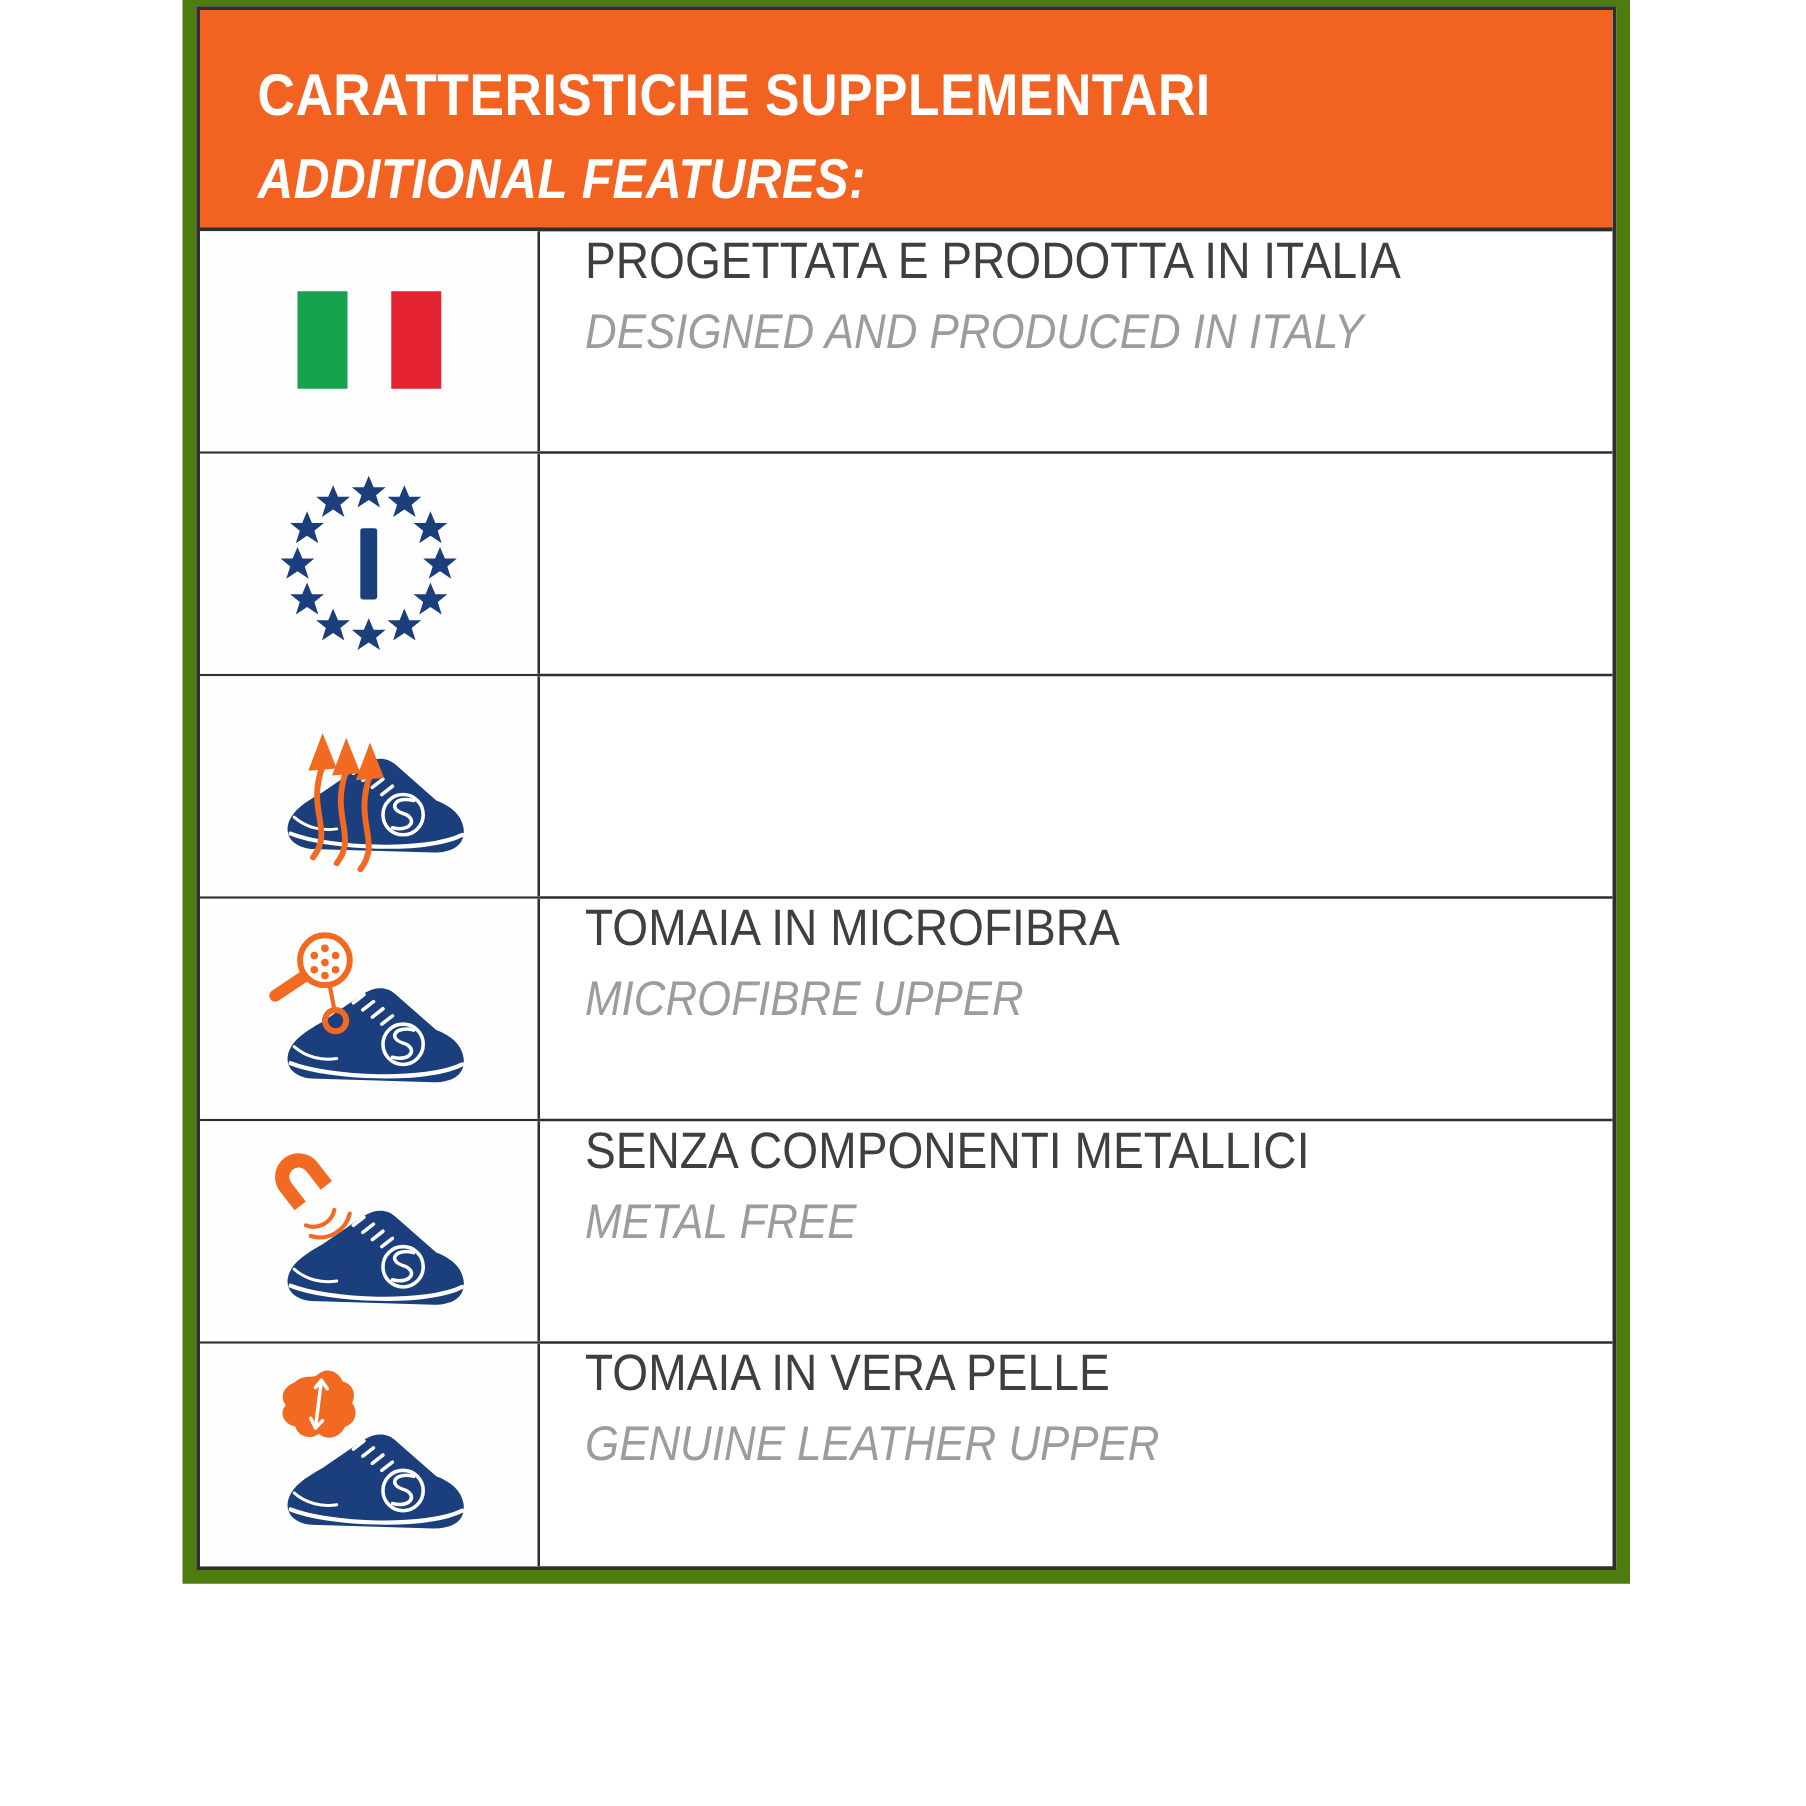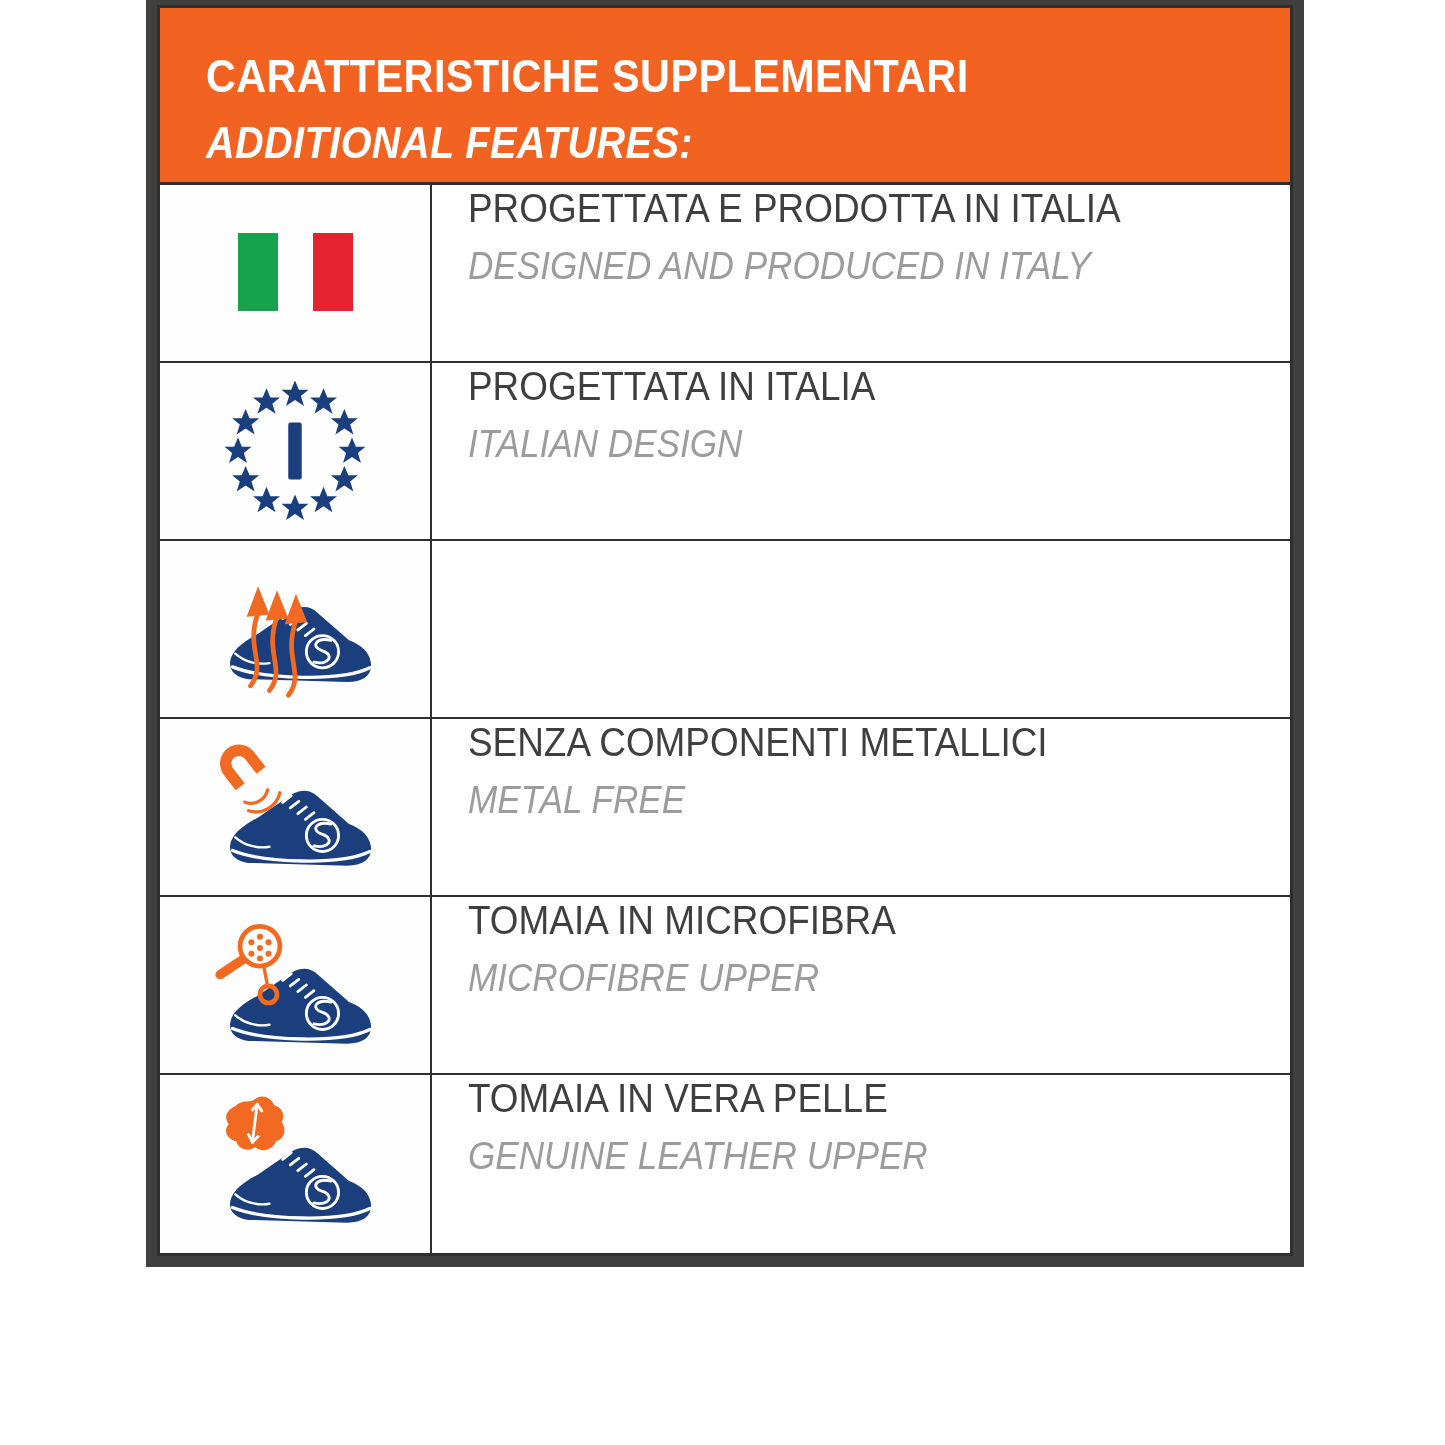--- a/index.html
+++ b/index.html
@@ -8,21 +8,21 @@
     background: #ffffff;
     font-family: "Liberation Sans", sans-serif;
     overflow: hidden;
   }
   .page { position: relative; width: 1445px; height: 1445px; background:#ffffff; }
 
   .table-frame {
     position: absolute;
     left: 146px; top: 0;
     padding: 5px 11px 11px 11px;
-    background: #404040;
+    background: #4d7c0f;
   }
   .feature-table {
     width: 1136px;
     border: 3px solid #2f2f2f;
     background: #ffffff;
   }
   .header-band {
     height: 177px;
     background: #f26322;
     border-bottom: 3px solid #2f2f2f;
@@ -149,60 +149,37 @@
               <g transform="translate(17.1,31)">
                   <path d="M0,-9 L2.6,-2.8 9,-2.8 3.9,1.4 6,8 0,4 -6,8 -3.9,1.4 -9,-2.8 -2.6,-2.8 Z"></path>
                 </g>
               <g transform="translate(31,17.1)">
                   <path d="M0,-9 L2.6,-2.8 9,-2.8 3.9,1.4 6,8 0,4 -6,8 -3.9,1.4 -9,-2.8 -2.6,-2.8 Z"></path>
                 </g>
               <rect x="45.5" y="31" width="9" height="38" rx="1.5"></rect>
             </g>
           </svg>
         </div>
-        <div class="text-cell">
-          <div class="row-title">PROGETTATA IN ITALIA</div>
-          <div class="row-subtitle">ITALIAN DESIGN</div>
-        </div>
       </div>
 
       <div class="row">
         <div class="icon-cell">
           <svg width="180" height="150" viewBox="0 0 190 150">
             <use href="#shoe" x="22" y="32" width="160" height="110"></use>
             <g stroke="#f26a21" stroke-width="5" fill="none" stroke-linecap="round">
               <path d="M48,135 C66,112 42,96 56,58"></path>
               <path d="M68,140 C86,117 62,101 76,62"></path>
               <path d="M88,145 C106,122 82,106 96,66"></path>
             </g>
             <g fill="#f26a21">
               <path d="M44,62 L56,30 L68,60 Z"></path>
               <path d="M64,66 L76,34 L88,64 Z"></path>
               <path d="M84,70 L96,38 L108,68 Z"></path>
             </g>
           </svg>
-        </div>
-      </div>
-
-      <div class="row">
-        <div class="icon-cell">
-          <svg width="180" height="150" viewBox="0 0 190 150">
-            <use href="#shoe" x="22" y="38" width="160" height="110"></use>
-            <g transform="translate(12,2) rotate(-38 30 35)">
-              <path d="M10,45 L10,25 A20,20 0 0 1 50,25 L50,45 L38,45 L38,25 A8,8 0 0 0 22,25 L22,45 Z" fill="#f26a21"></path>
-            </g>
-            <g stroke="#f26a21" stroke-width="3.5" fill="none" stroke-linecap="round">
-              <path d="M42,70 a18,18 0 0 0 24,-13"></path>
-              <path d="M46,79 a26,26 0 0 0 33,-19"></path>
-            </g>
-          </svg>
-        </div>
-        <div class="text-cell">
-          <div class="row-title">SENZA COMPONENTI METALLICI</div>
-          <div class="row-subtitle">METAL FREE</div>
         </div>
       </div>
 
       <div class="row">
         <div class="icon-cell">
           <svg width="180" height="150" viewBox="0 0 190 150">
             <use href="#shoe" x="22" y="38" width="160" height="110"></use>
             <line x1="40" y1="48" x2="16" y2="64" stroke="#f26a21" stroke-width="10" stroke-linecap="round"></line>
             <circle cx="58" cy="34" r="21" fill="#ffffff" stroke="#f26a21" stroke-width="5"></circle>
             <g fill="#f26a21">
@@ -221,20 +198,39 @@
         <div class="text-cell">
           <div class="row-title">TOMAIA IN MICROFIBRA</div>
           <div class="row-subtitle">MICROFIBRE UPPER</div>
         </div>
       </div>
 
       <div class="row">
         <div class="icon-cell">
           <svg width="180" height="150" viewBox="0 0 190 150">
             <use href="#shoe" x="22" y="38" width="160" height="110"></use>
+            <g transform="translate(12,2) rotate(-38 30 35)">
+              <path d="M10,45 L10,25 A20,20 0 0 1 50,25 L50,45 L38,45 L38,25 A8,8 0 0 0 22,25 L22,45 Z" fill="#f26a21"></path>
+            </g>
+            <g stroke="#f26a21" stroke-width="3.5" fill="none" stroke-linecap="round">
+              <path d="M42,70 a18,18 0 0 0 24,-13"></path>
+              <path d="M46,79 a26,26 0 0 0 33,-19"></path>
+            </g>
+          </svg>
+        </div>
+        <div class="text-cell">
+          <div class="row-title">SENZA COMPONENTI METALLICI</div>
+          <div class="row-subtitle">METAL FREE</div>
+        </div>
+      </div>
+
+      <div class="row">
+        <div class="icon-cell">
+          <svg width="180" height="150" viewBox="0 0 190 150">
+            <use href="#shoe" x="22" y="38" width="160" height="110"></use>
             <path d="M32,14 C40,6 48,11 52,7 C60,0 70,5 73,13 C81,15 85,23 81,31 C87,39 83,49 75,51 C71,61 59,63 53,57 C45,63 35,59 33,51 C23,49 19,39 25,33 C19,25 24,17 32,14 Z" fill="#f26a21"></path>
             <g stroke="#ffffff" stroke-width="3" stroke-linecap="round">
               <line x1="55" y1="12" x2="50" y2="52"></line>
               <line x1="50" y1="52" x2="46" y2="44"></line>
               <line x1="50" y1="52" x2="56" y2="46"></line>
               <line x1="55" y1="12" x2="50" y2="18"></line>
               <line x1="55" y1="12" x2="60" y2="19"></line>
             </g>
           </svg>
         </div>

